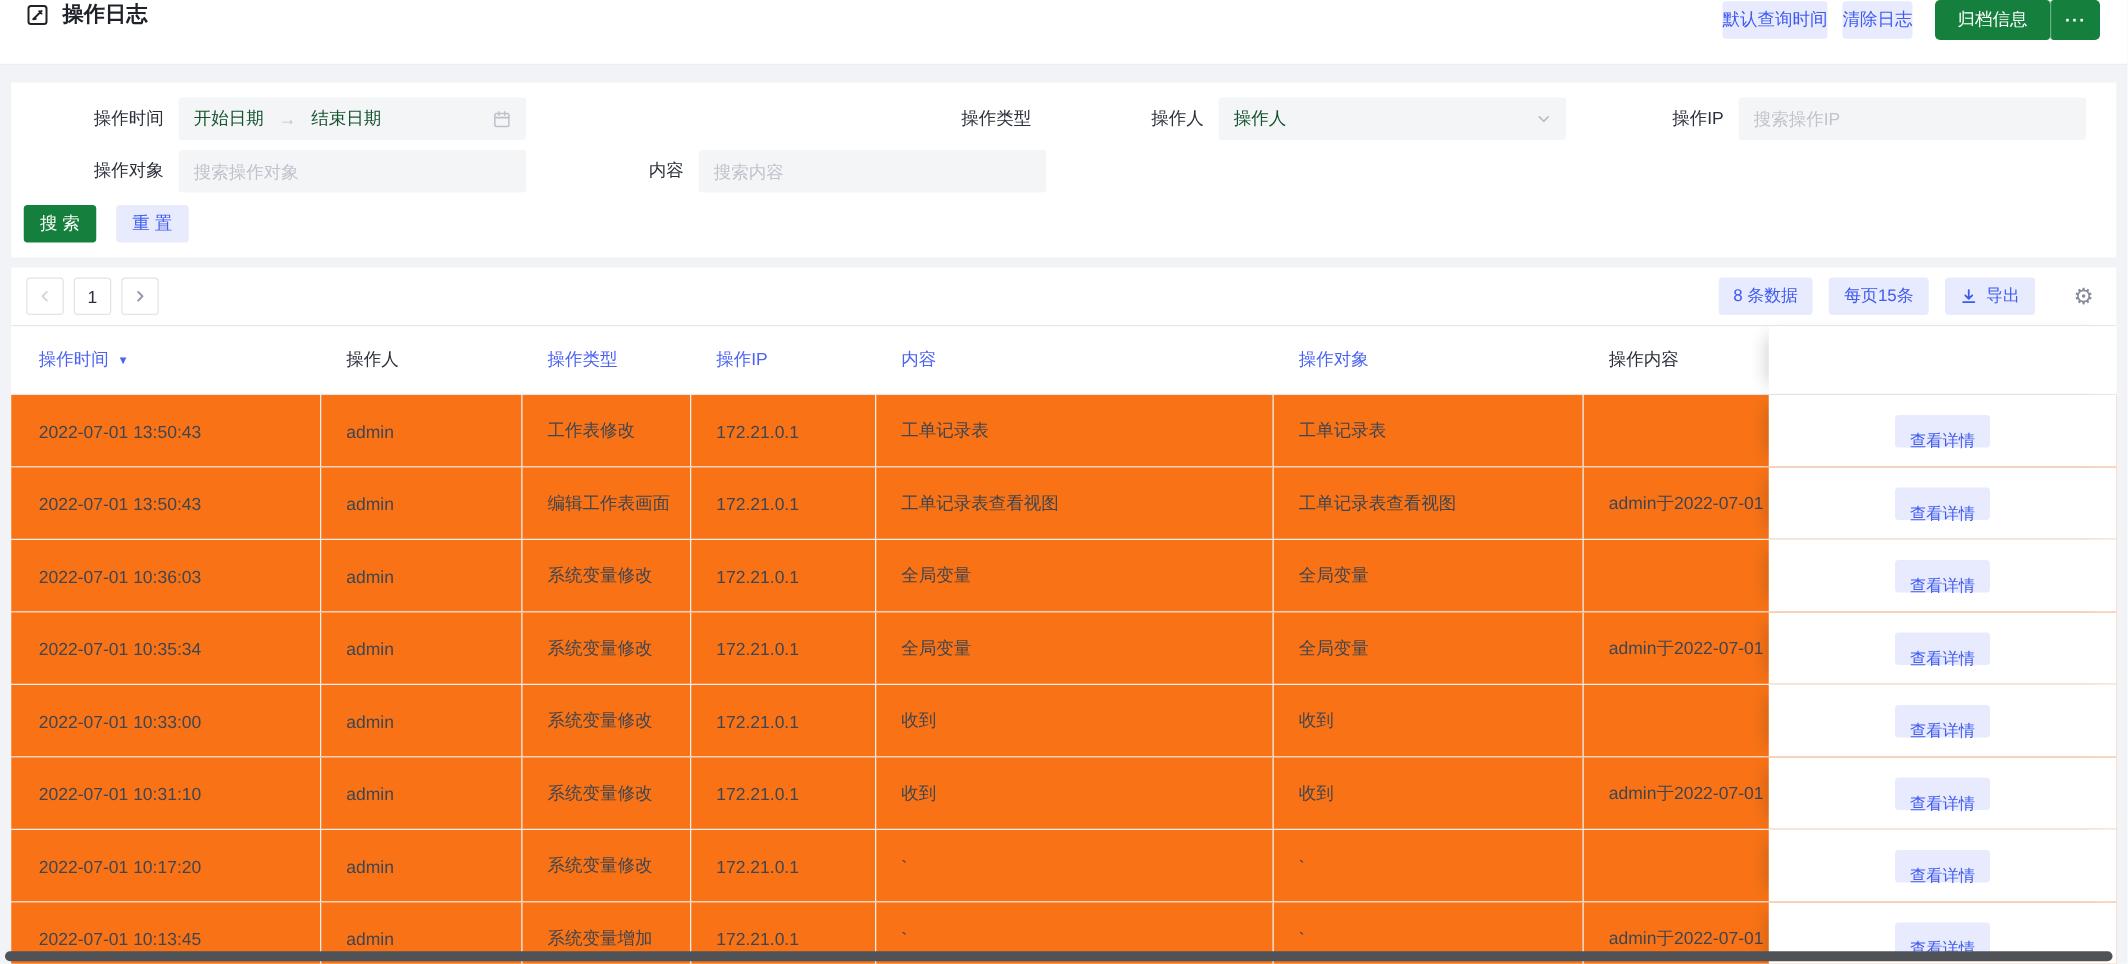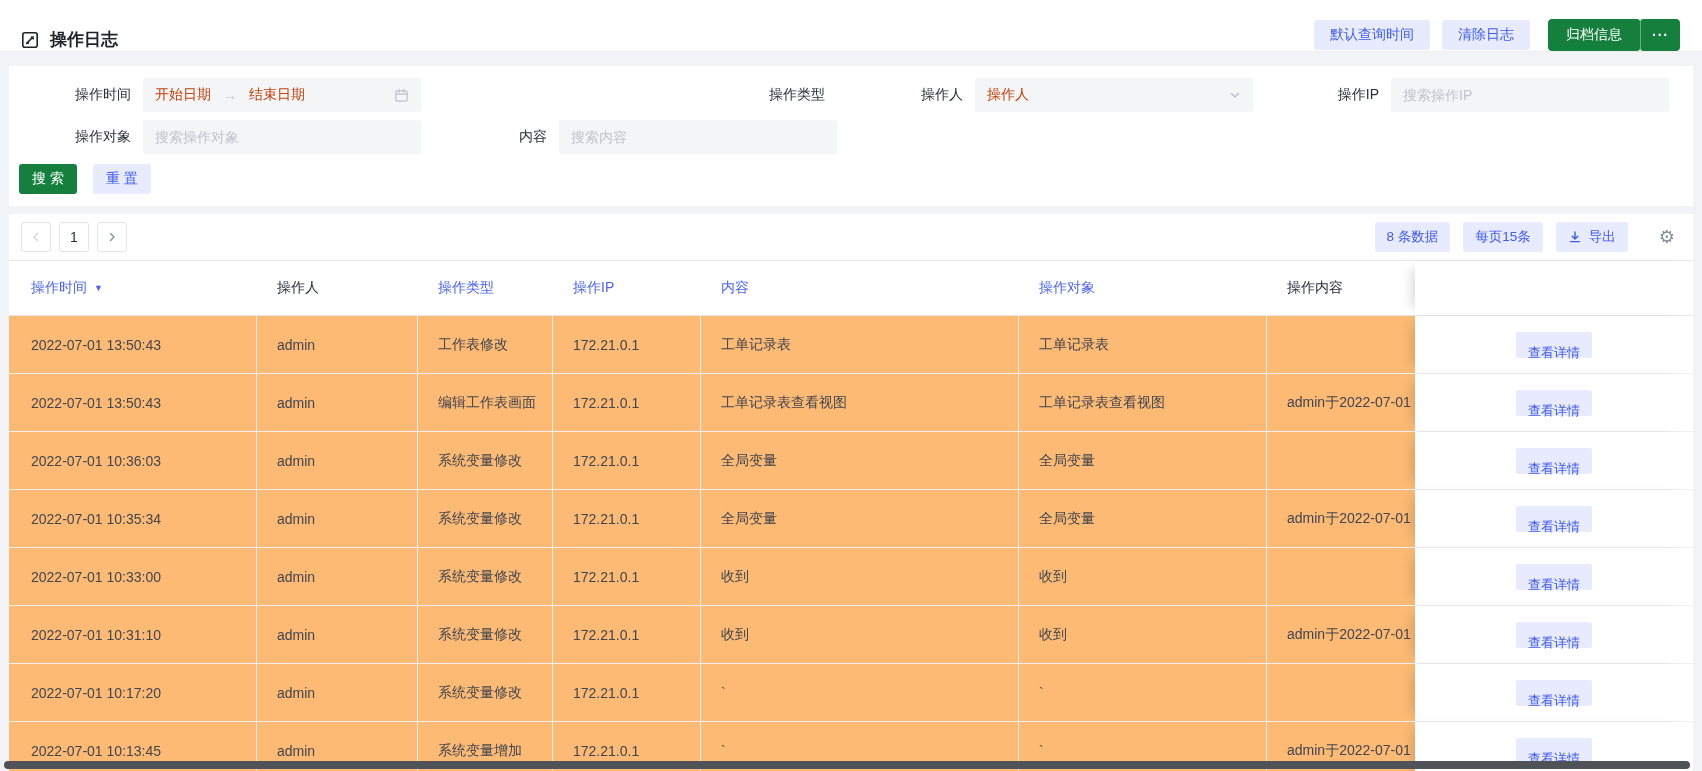--- a/index.html
+++ b/index.html
@@ -7,49 +7,49 @@
   body {
     background:#f2f3f6;
     font-family:"Liberation Sans","DejaVu Sans",sans-serif;
     color:#2a2f3a;
   }
   .app { position:relative; width:1702px; height:771px; }
 
   
   .topbar {
     height:52px; background:#fff; border-bottom:1px solid #ededed;
-    display:flex; align-items:flex-end; justify-content:space-between;
+    display:flex; align-items:flex-start; justify-content:space-between;
     padding:0 22px 0 20px; box-sizing:border-box;
   }
   .topbar-left { display:flex; align-items:center; gap:10px; }
   .page-title { font-size:17px; font-weight:bold; color:#1f2329; }
   .topbar-right { display:flex; align-items:center; gap:12px; }
   .btn { border:none; cursor:pointer; font-family:inherit; font-size:14px; border-radius:3px; white-space:nowrap; }
-  .btn.light { background:#e7ebfd; color:#3f5af0; height:30px; padding:0 16px; }
+  .btn.light { background:#e7ebfd; color:#3f5af0; height:30px; padding:0 0; }
   .split { display:flex; margin-left:6px; border-radius:4px; overflow:hidden; }
   .btn.primary { background:#15803d; color:#fff; height:32px; padding:0 18px; }
   .btn.more-btn { padding:0 11px; border-left:1px solid rgba(255,255,255,.35); letter-spacing:1px; font-weight:bold; }
 
   
   .filter-card {
     margin:14px 9px 8px; background:#fff;
     padding:12px 10px 12px; box-sizing:border-box; height:140px;
   }
   .f-row { display:flex; }
   .f-row + .f-row { margin-top:8px; }
   .f-group { width:25%; display:flex; align-items:center; box-sizing:border-box; padding-right:14px; }
   .f-label { flex:1; text-align:right; font-size:14px; color:#2a2f3a; margin-right:12px; white-space:nowrap; min-width:0; }
   .fld {
     width:278px; height:34px; background:#f4f5f7; border:none; border-radius:3px;
     box-sizing:border-box; font-size:14px; color:#333; padding:0 12px;
     font-family:inherit; flex:0 0 278px;
   }
   input.fld::placeholder { color:#c0c3cc; }
   .box { display:flex; align-items:center; }
-  .ph { color:#c2410c; white-space:nowrap; }
+  .ph { color:#14532d; white-space:nowrap; }
   .range-arrow { color:#c0c3cc; margin:0 12px; }
   .box .spacer { flex:1; }
   .f-actions { display:flex; justify-content:flex-start; gap:16px; margin-top:10px; }
   .btn.search { height:30px; padding:0 13px; }
   .btn.reset { height:30px; padding:0 13px; }
 
   
   .content { margin:0 9px; background:#fff; height:557px; box-sizing:border-box; }
   .toolbar { height:46px; display:flex; align-items:center; justify-content:space-between; padding:0 14px 0 12px; box-sizing:border-box; }
   .pager { display:flex; gap:8px; }
@@ -68,21 +68,21 @@
 
   
   .thead { display:flex; height:54px; border-top:1px solid #e8e8e8; border-bottom:1px solid #e8e8e8; background:#fff; }
   .th, .td {
     box-sizing:border-box; display:flex; align-items:center; padding-left:20px;
     font-size:14px; overflow:hidden; white-space:nowrap;
   }
   .th { color:#2a2f3a; }
   .th.blue { color:#4c63f2; }
   .sort-icon { color:#4c63f2; font-size:9px; margin-left:7px; }
-  .tr { display:flex; height:57px; border-bottom:1px solid #f0f0f0; background:#fdba74; }
+  .tr { display:flex; height:57px; border-bottom:1px solid #f0f0f0; background:#f97316; }
   .td { color:#40454f; }
   .c0 { width:248px; padding-left:22px; }
   .c1 { width:161px; }
   .c2 { width:135px; }
   .c3 { width:148px; }
   .c4 { width:318px; }
   .c5 { width:248px; }
   .c6 { width:148px; }
   .c7 { width:278px; padding:0; justify-content:center; }
   .td.c0,.td.c1,.td.c2,.td.c3,.td.c4,.td.c5 { border-right:1px solid #f1f1f1; }

